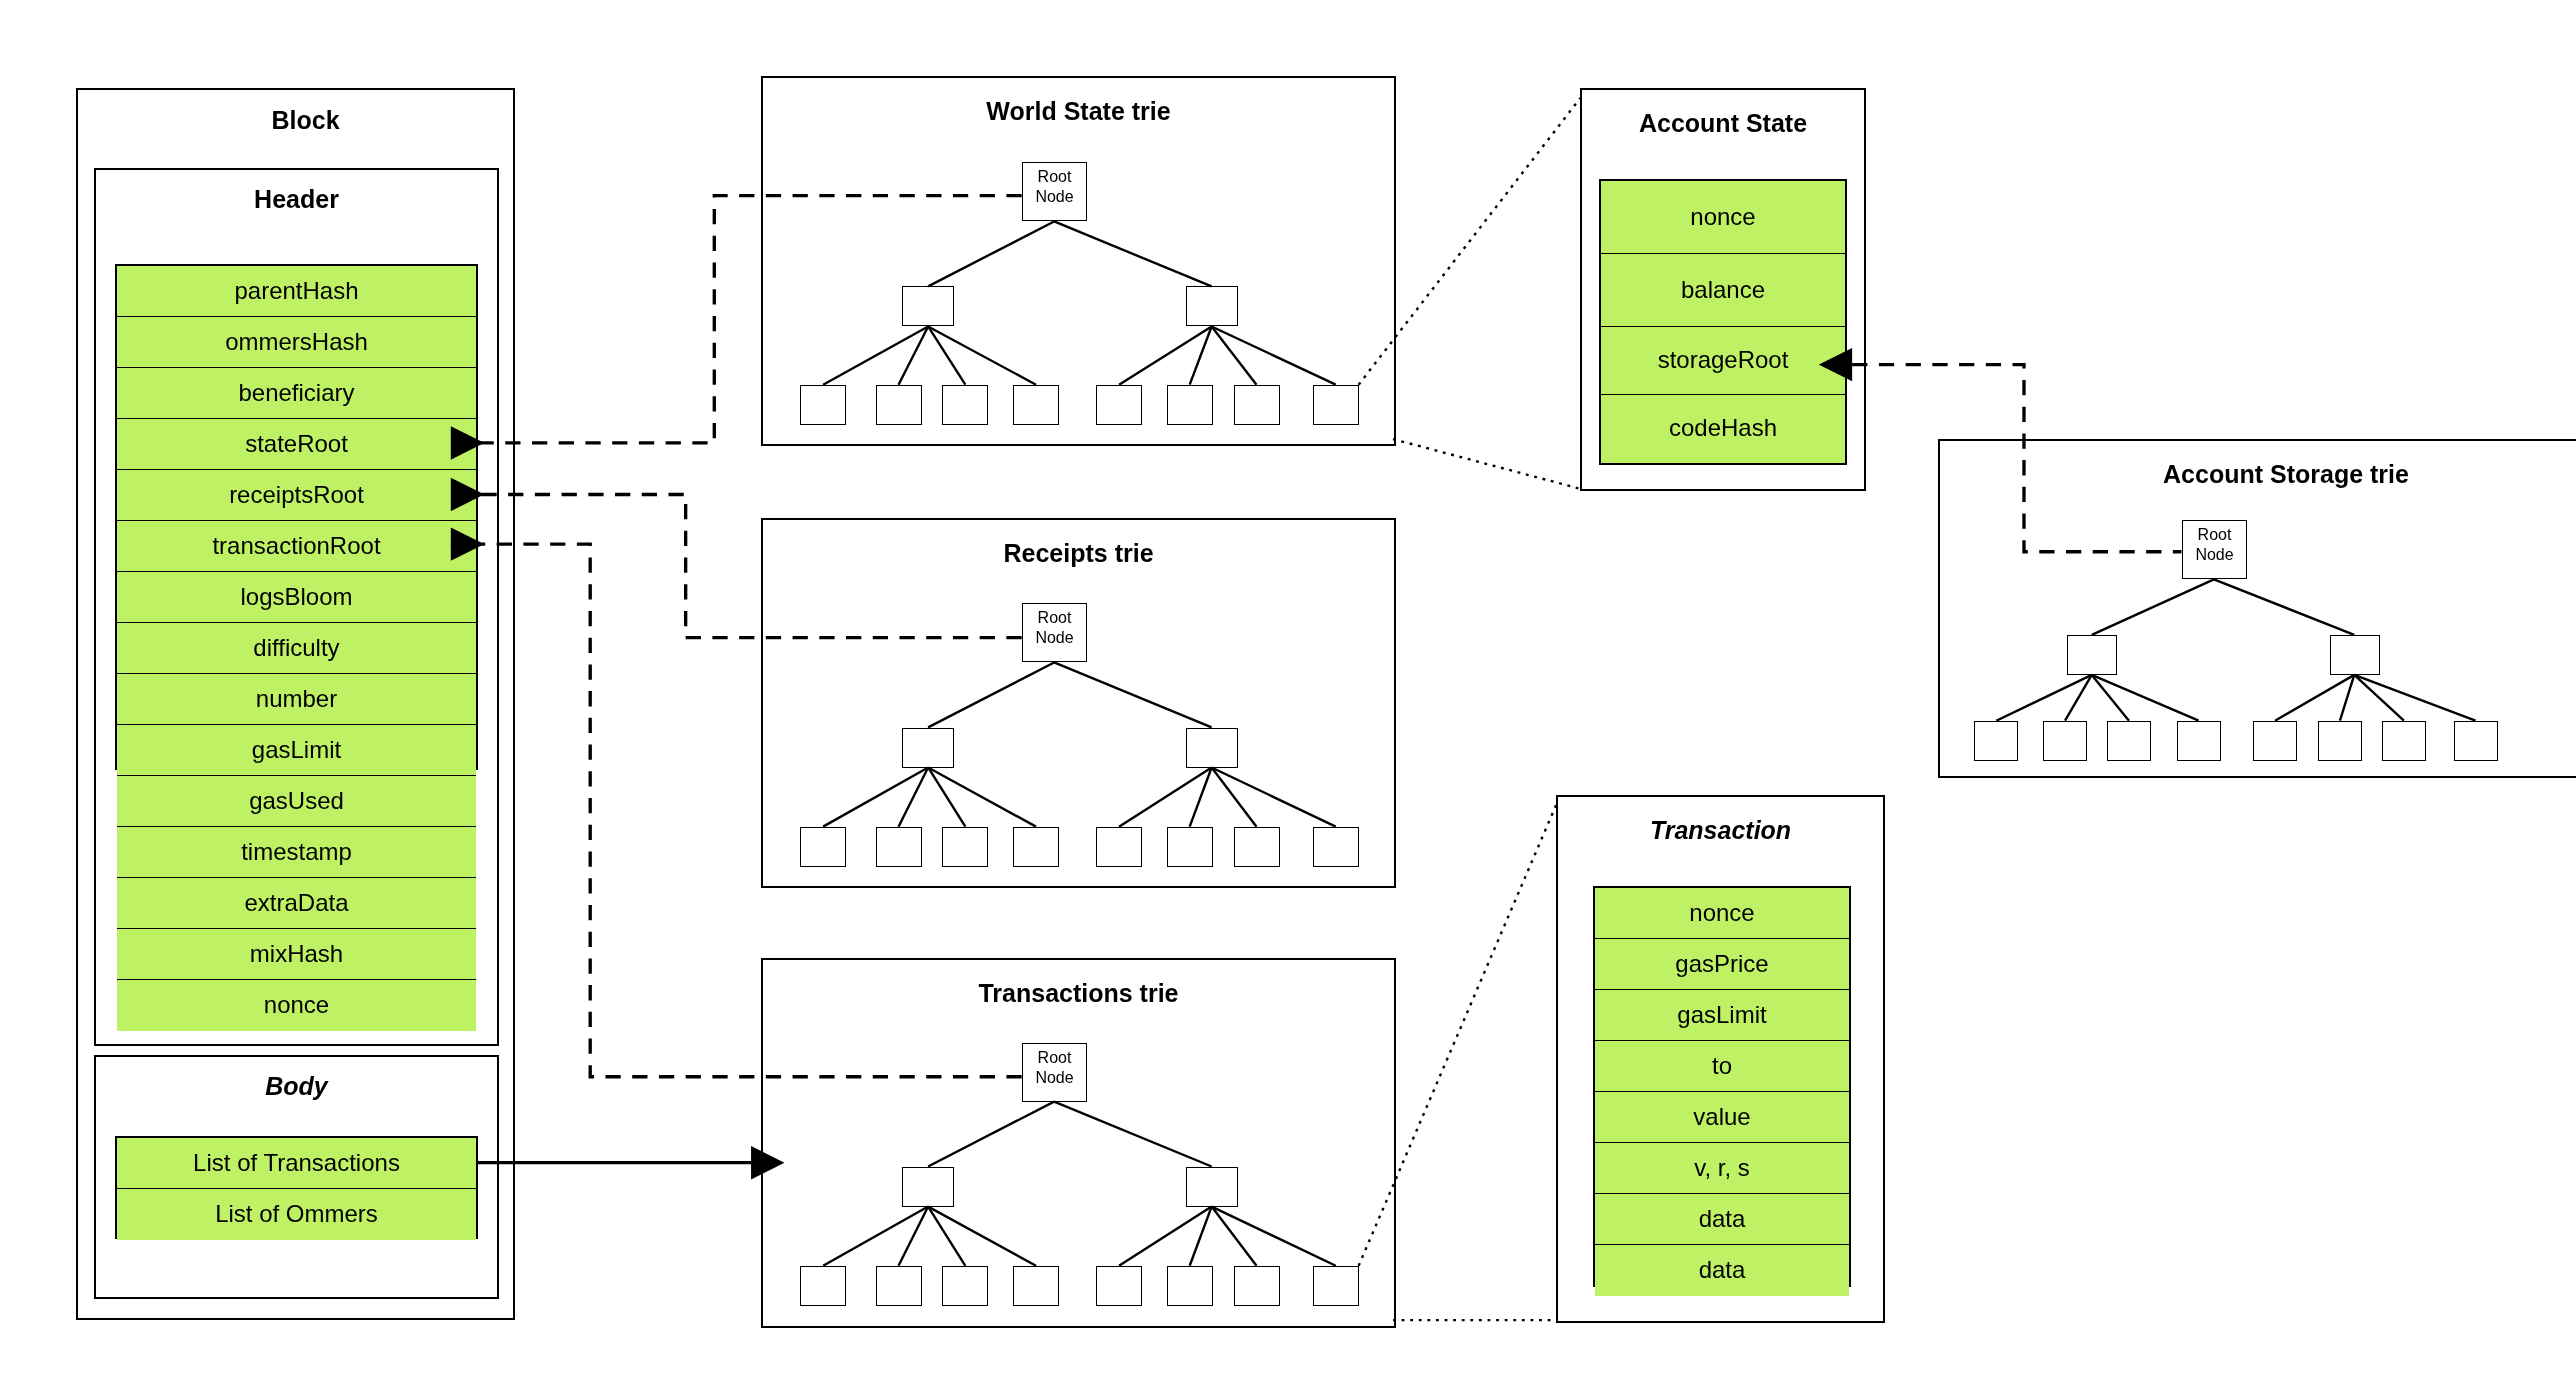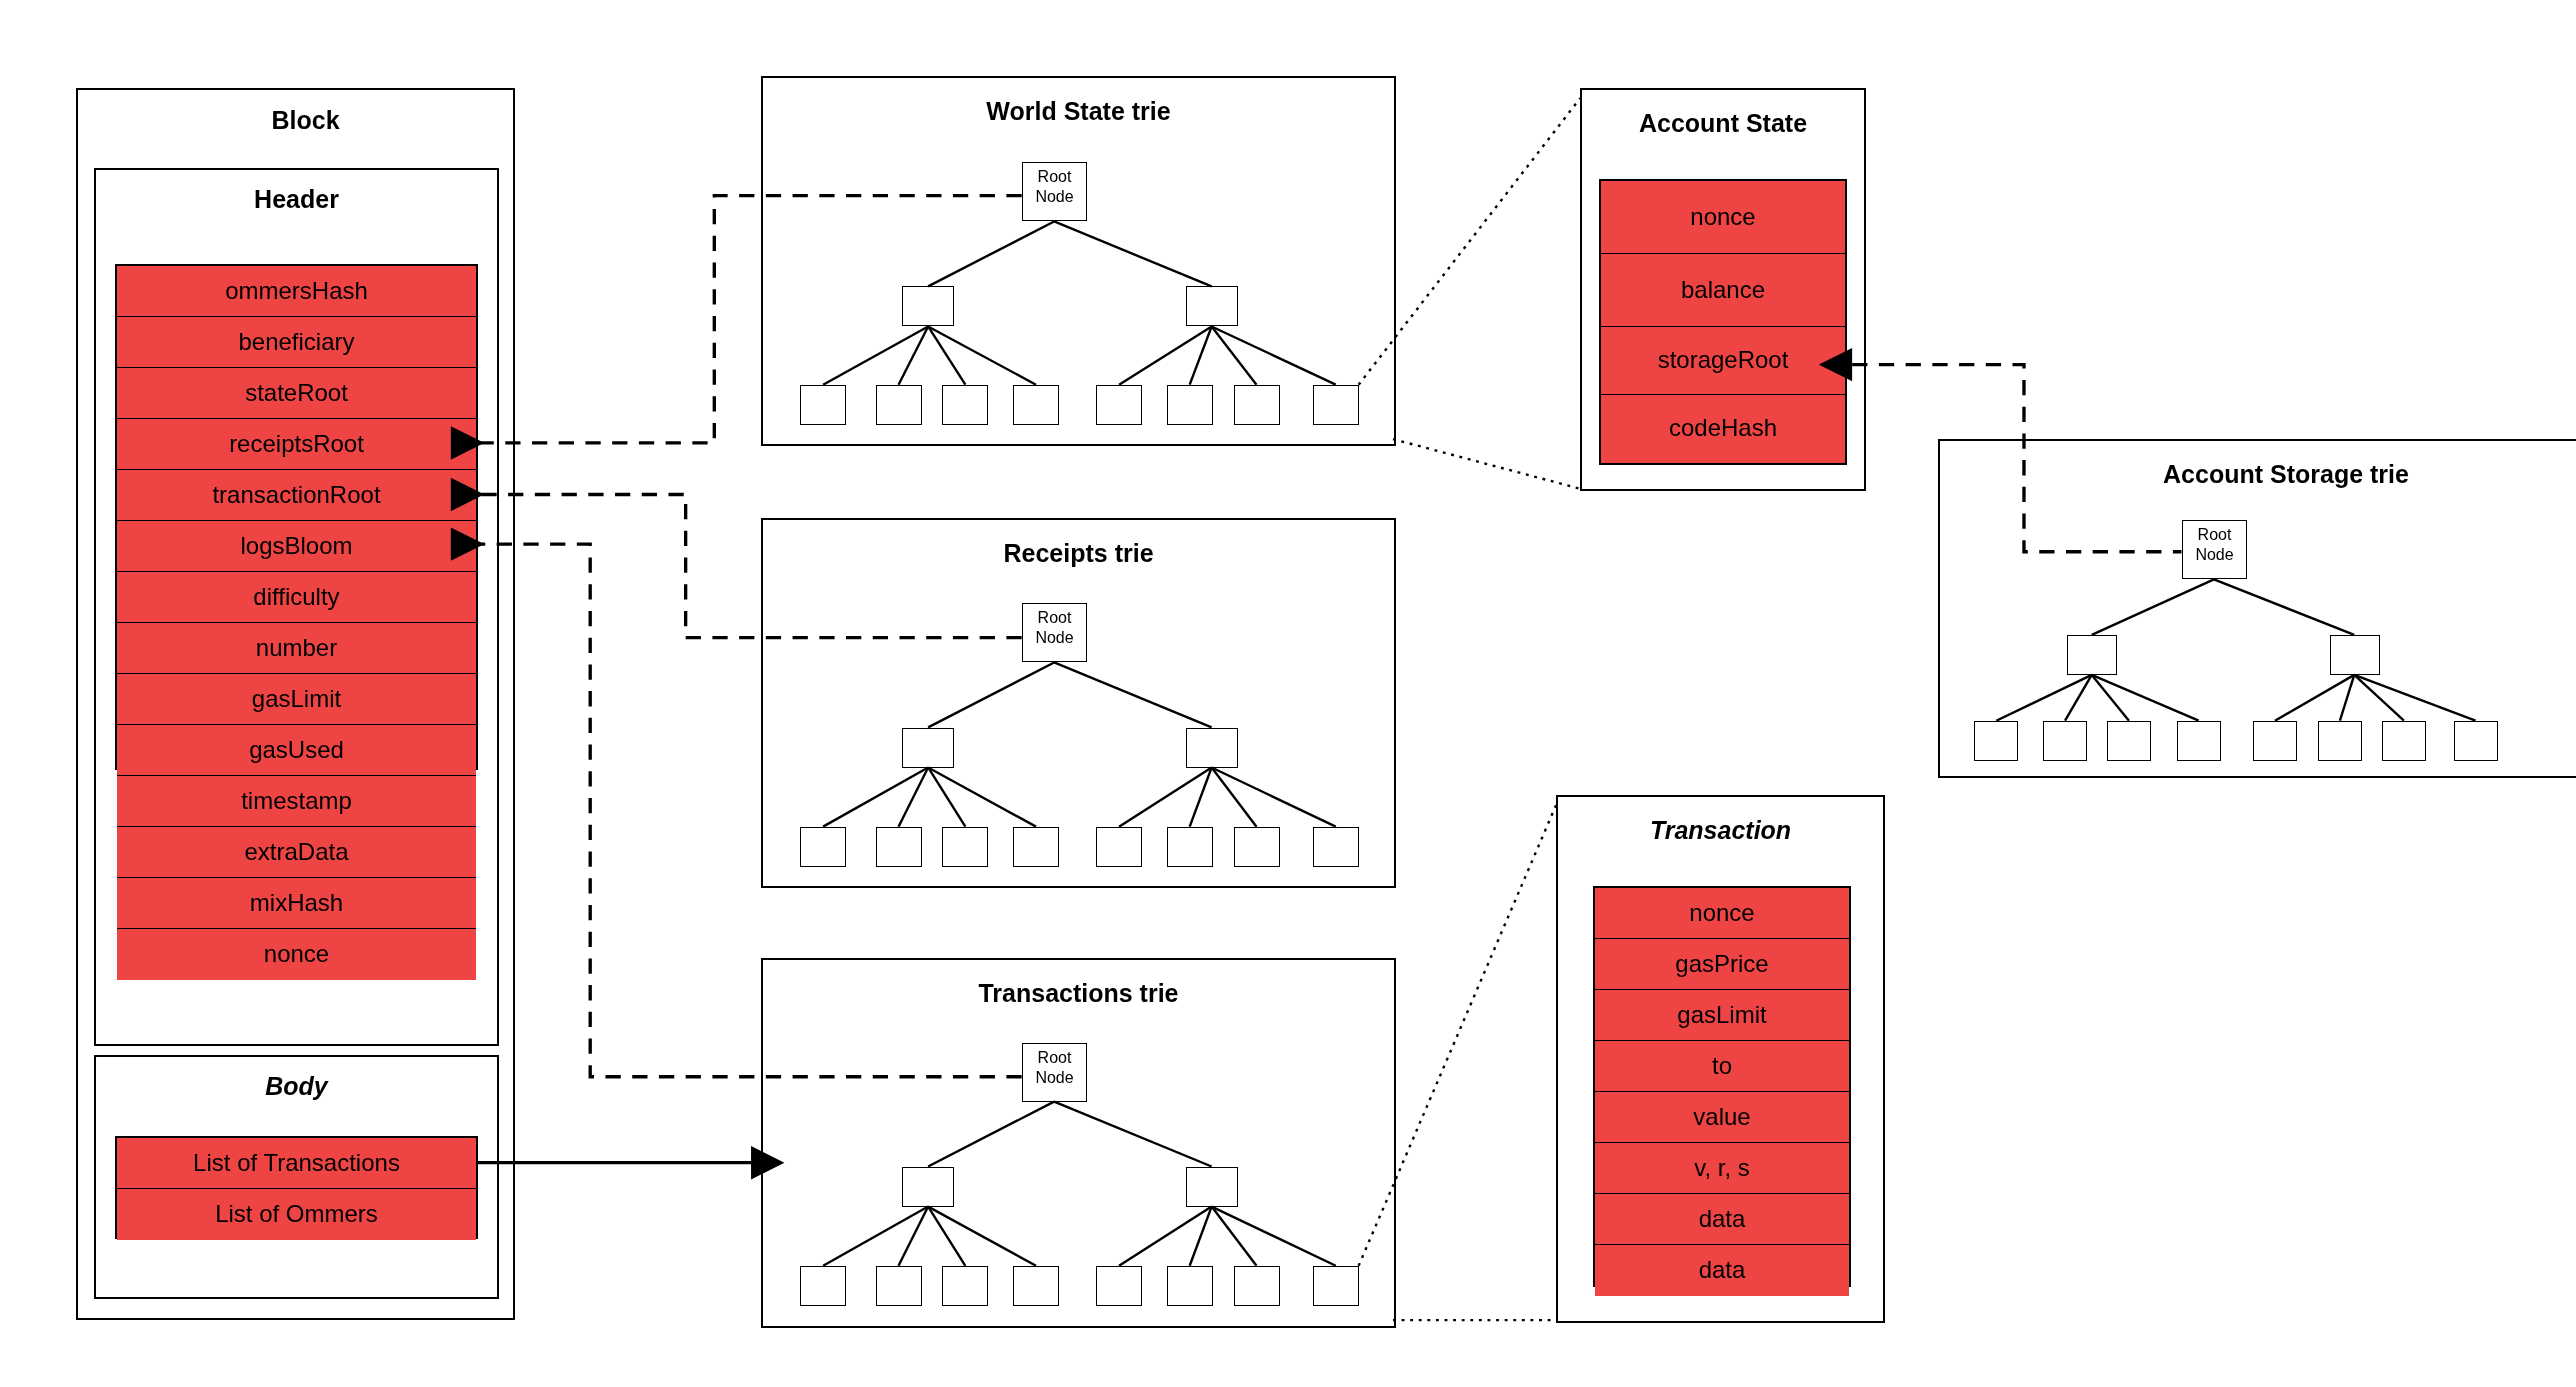--- a/index.html
+++ b/index.html
@@ -42,21 +42,21 @@
     box-sizing: border-box;
     background: #ffffff;
   }
   .field {
     border-bottom: 1.9px solid #000;
     text-align: center;
     font-size: 24px;
     line-height: 50px;
     height: 51px;
     box-sizing: border-box;
-    background: #ef4444;
+    background: #bef264;
   }
   .field:last-child {
     border-bottom: none;
   }
   .trie-node {
     position: absolute;
     border: 1.9px solid #000;
     background: #ffffff;
     box-sizing: border-box;
   }
@@ -85,20 +85,21 @@
 <div id="canvas">
 
   <div class="panel" style="left:76px; top:88px; width:439px; height:1232px;">
     <div class="panel-title" style="margin-top:18px;padding-left:20px;">Block</div>
   </div>
 
   <div class="inner-box" style="left:94px; top:168px; width:405px; height:878px;">
     <div class="panel-title" style="margin-top:17px; font-size:25px;">Header</div>
   </div>
   <div class="field-list" style="left:115px; top:264px; width:363px; height:506px;">
+    <div class="field">parentHash</div>
     <div class="field">ommersHash</div>
     <div class="field">beneficiary</div>
     <div class="field">stateRoot</div>
     <div class="field">receiptsRoot</div>
     <div class="field">transactionRoot</div>
     <div class="field">logsBloom</div>
     <div class="field">difficulty</div>
     <div class="field">number</div>
     <div class="field">gasLimit</div>
     <div class="field">gasUsed</div>

